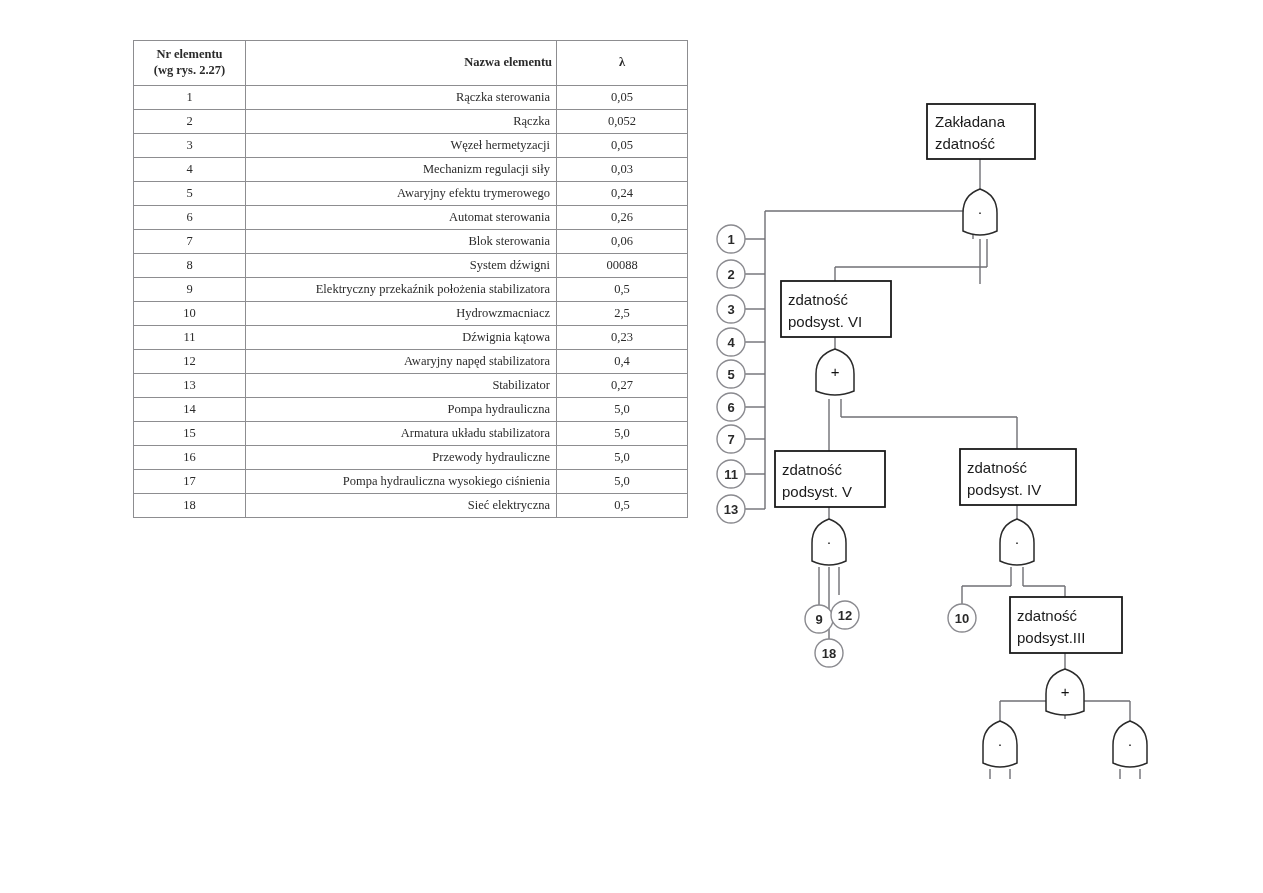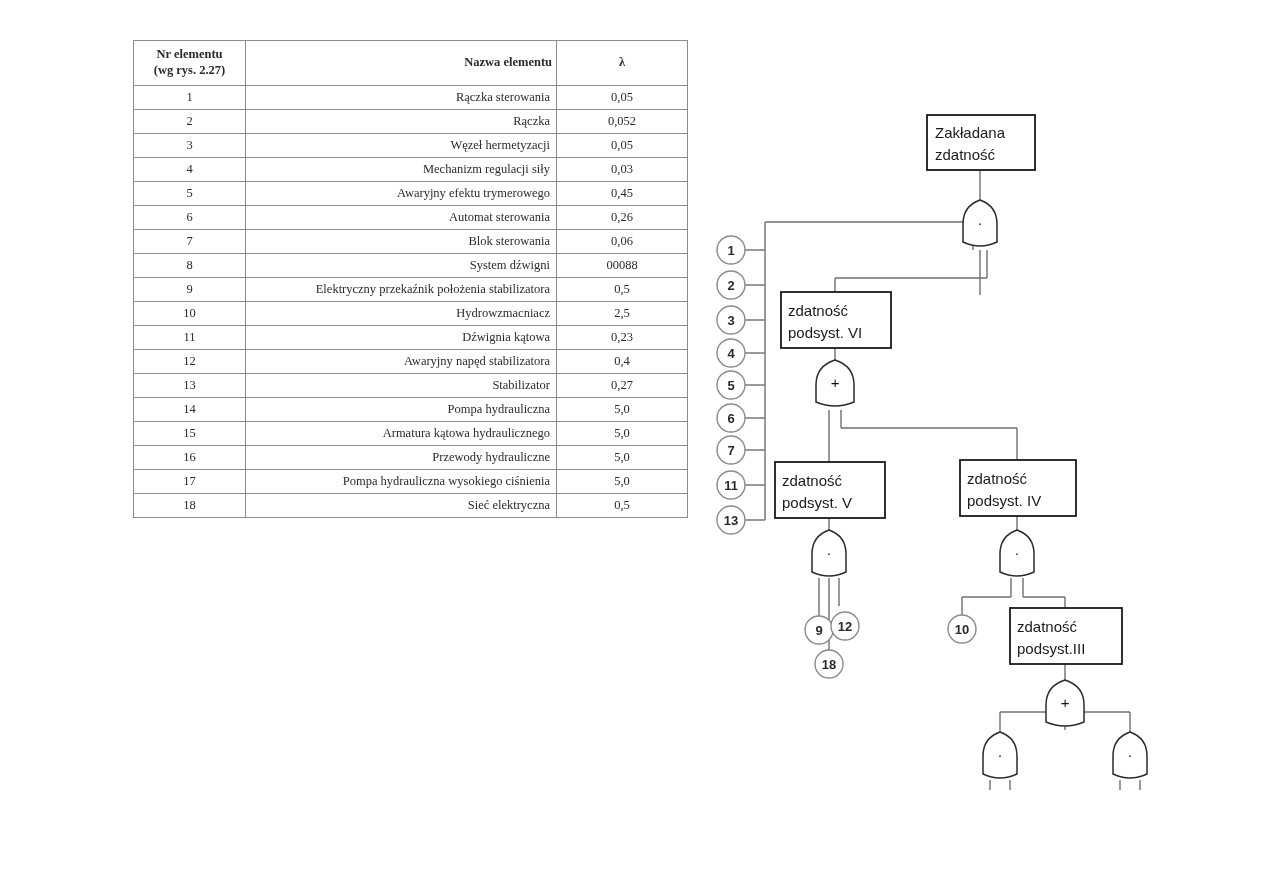--- a/index.html
+++ b/index.html
@@ -52,21 +52,21 @@
   }
   .col-nr   { width: 103px; text-align: center; }
   .col-name { width: 296px; text-align: right; padding-left: 10px !important; }
   .col-lam  { width: 122px; text-align: center; }
   th.col-lam { font-style: normal; font-size: 14px; }
 
   
   #fault-tree {
     position: absolute;
     left: 715px;
-    top: 60px;
+    top: 49px;
     width: 540px;
     height: 730px;
   }
   #fault-tree svg { display: block; }
 
   .bleed-text {
     position: absolute;
     left: 740px;
     top: 92px;
     width: 420px;
@@ -135,21 +135,21 @@
           <td class="col-lam">0,05</td>
         </tr>
         <tr>
           <td class="col-nr">4</td>
           <td class="col-name">Mechanizm regulacji siły</td>
           <td class="col-lam">0,03</td>
         </tr>
         <tr>
           <td class="col-nr">5</td>
           <td class="col-name">Awaryjny efektu trymerowego</td>
-          <td class="col-lam">0,45</td>
+          <td class="col-lam">0,24</td>
         </tr>
         <tr>
           <td class="col-nr">6</td>
           <td class="col-name">Automat sterowania</td>
           <td class="col-lam">0,26</td>
         </tr>
         <tr>
           <td class="col-nr">7</td>
           <td class="col-name">Blok sterowania</td>
           <td class="col-lam">0,06</td>
@@ -184,21 +184,21 @@
           <td class="col-name">Stabilizator</td>
           <td class="col-lam">0,27</td>
         </tr>
         <tr>
           <td class="col-nr">14</td>
           <td class="col-name">Pompa hydrauliczna</td>
           <td class="col-lam">5,0</td>
         </tr>
         <tr>
           <td class="col-nr">15</td>
-          <td class="col-name">Armatura kątowa hydraulicznego</td>
+          <td class="col-name">Armatura układu stabilizatora</td>
           <td class="col-lam">5,0</td>
         </tr>
         <tr>
           <td class="col-nr">16</td>
           <td class="col-name">Przewody hydrauliczne</td>
           <td class="col-lam">5,0</td>
         </tr>
         <tr>
           <td class="col-nr">17</td>
           <td class="col-name">Pompa hydrauliczna wysokiego ciśnienia</td>

